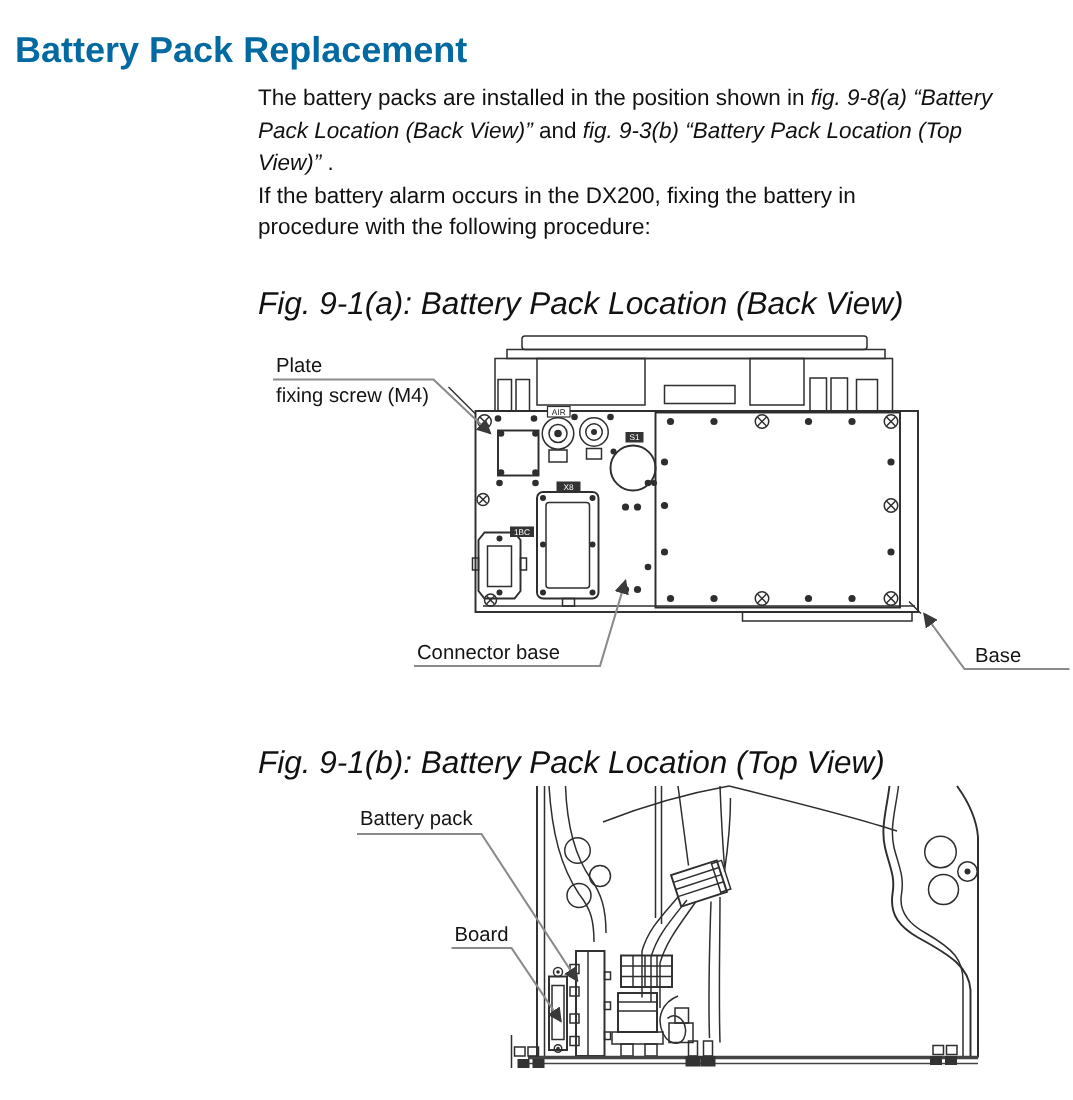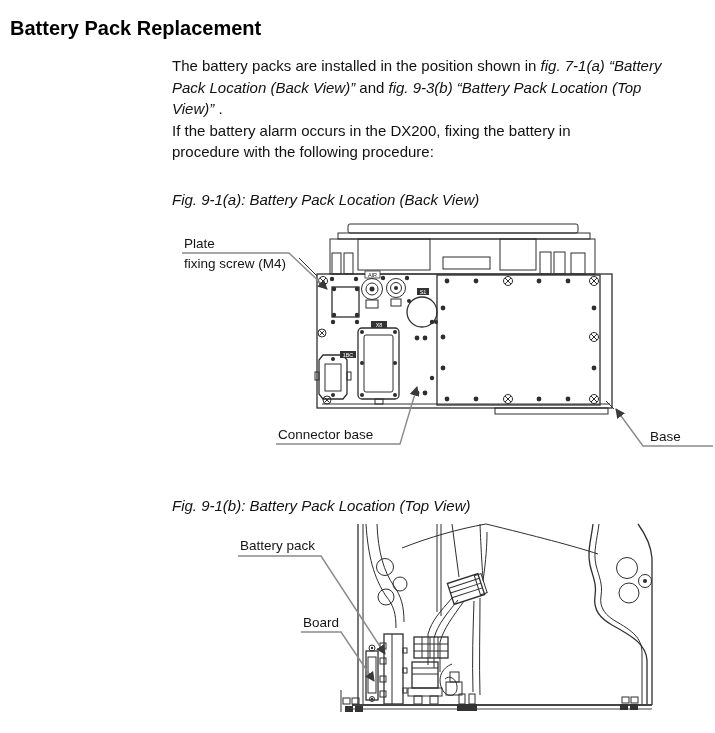--- a/index.html
+++ b/index.html
@@ -1,29 +1,29 @@
 <!DOCTYPE html>
 <html><head>
 <meta charset="utf-8">
 <style>
   html,body{margin:0;padding:0;}
   body{
     width:715px;height:733px;background:#ffffff;position:relative;overflow:hidden;
     font-family:"Liberation Sans", sans-serif;color:#141414;
   }
   .title{
-    position:absolute;left:10px;top:4px;font-size:20px;font-weight:bold;color:#000000;
+    position:absolute;left:10px;top:4px;font-size:24px;font-weight:bold;color:#0369a1;
   }
   .intro{
     position:absolute;left:172px;top:55px;width:556px;font-size:15px;line-height:21.5px;color:#111;
   }
   .intro .ln{white-space:nowrap;}
   .it{font-style:italic;}
   .caption{
-    position:absolute;left:172px;font-size:15px;font-style:italic;color:#111;white-space:nowrap;
+    position:absolute;left:172px;font-size:21px;font-style:italic;color:#111;white-space:nowrap;
   }
   .cap-a{top:191px;}
   .cap-b{top:497px;}
   svg.fig{position:absolute;left:0;display:block;}
   #figA{top:218px;}
   #figB{top:520px;}
   .lbl{font-size:13.5px;fill:#141414;font-style:normal;}
   .chipTxtD{font-size:5.5px;fill:#ffffff;text-anchor:middle;}
   .chipTxtL{font-size:5.5px;fill:#222222;text-anchor:middle;}
   .ol{fill:none;stroke:#2e2e2e;stroke-width:1;}
@@ -32,21 +32,21 @@
   .scr{fill:#2e2e2e;}
   .xscr{fill:none;stroke:#2e2e2e;stroke-width:1;}
   .dark{fill:#333333;stroke:none;}
 </style>
 </head>
 <body>
 
 <h1 class="title">Battery Pack Replacement</h1>
 
 <div class="intro">
-  <div class="ln"><span>The battery packs are installed in the position shown in </span><span class="it">fig. 7-1(a)  “Battery</span></div>
+  <div class="ln"><span>The battery packs are installed in the position shown in </span><span class="it">fig. 9-8(a)  “Battery</span></div>
   <div class="ln"><span class="it">Pack Location (Back View)”</span><span> and </span><span class="it">fig. 9-3(b)  “Battery Pack Location (Top</span></div>
   <div class="ln"><span class="it">View)”</span><span> .</span></div>
   <div class="ln"><span>If the battery alarm occurs in the DX200, fixing the battery in</span></div>
   <div class="ln"><span>procedure with the following procedure:</span></div>
 </div>
 
 <div class="caption cap-a">Fig. 9-1(a): Battery Pack Location (Back View)</div>
 <div class="caption cap-b">Fig. 9-1(b): Battery Pack Location (Top View)</div>
 
 <svg id="figA" class="fig" width="715" height="245" viewBox="0 218 715 245">

